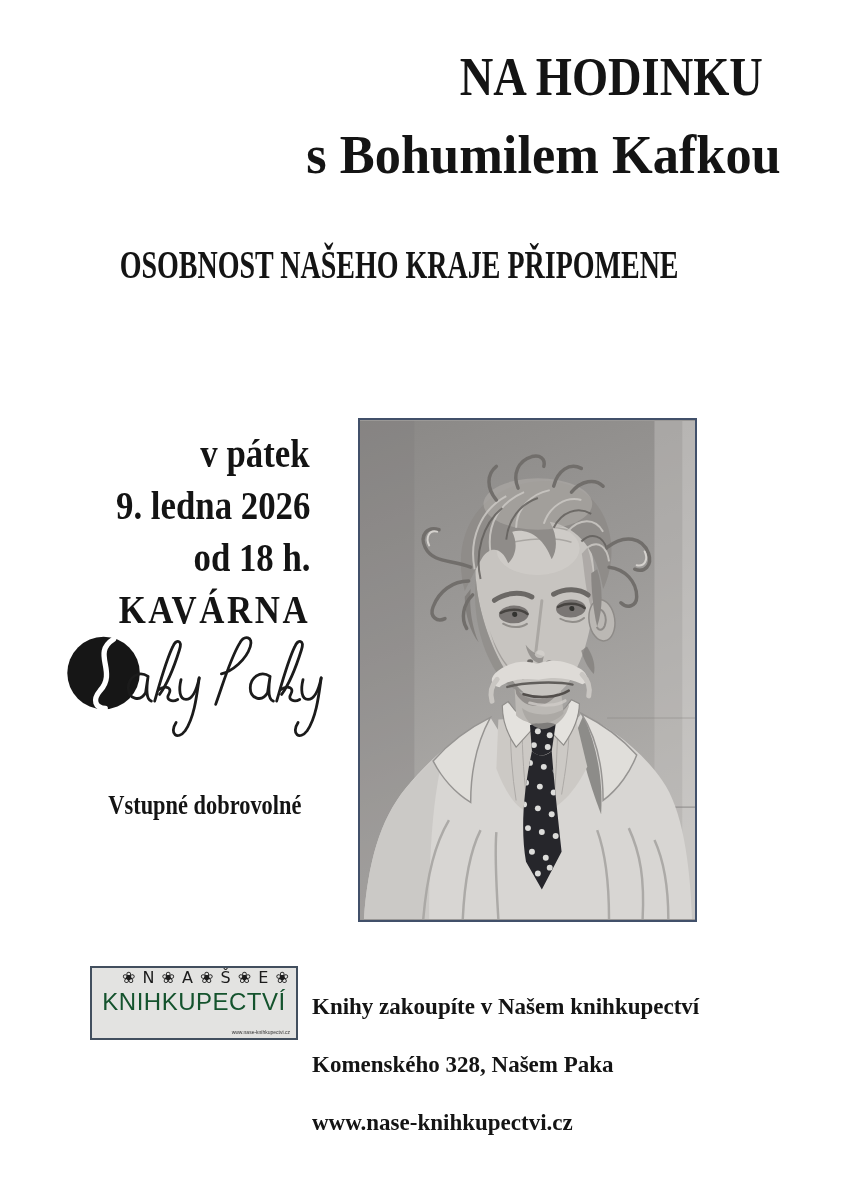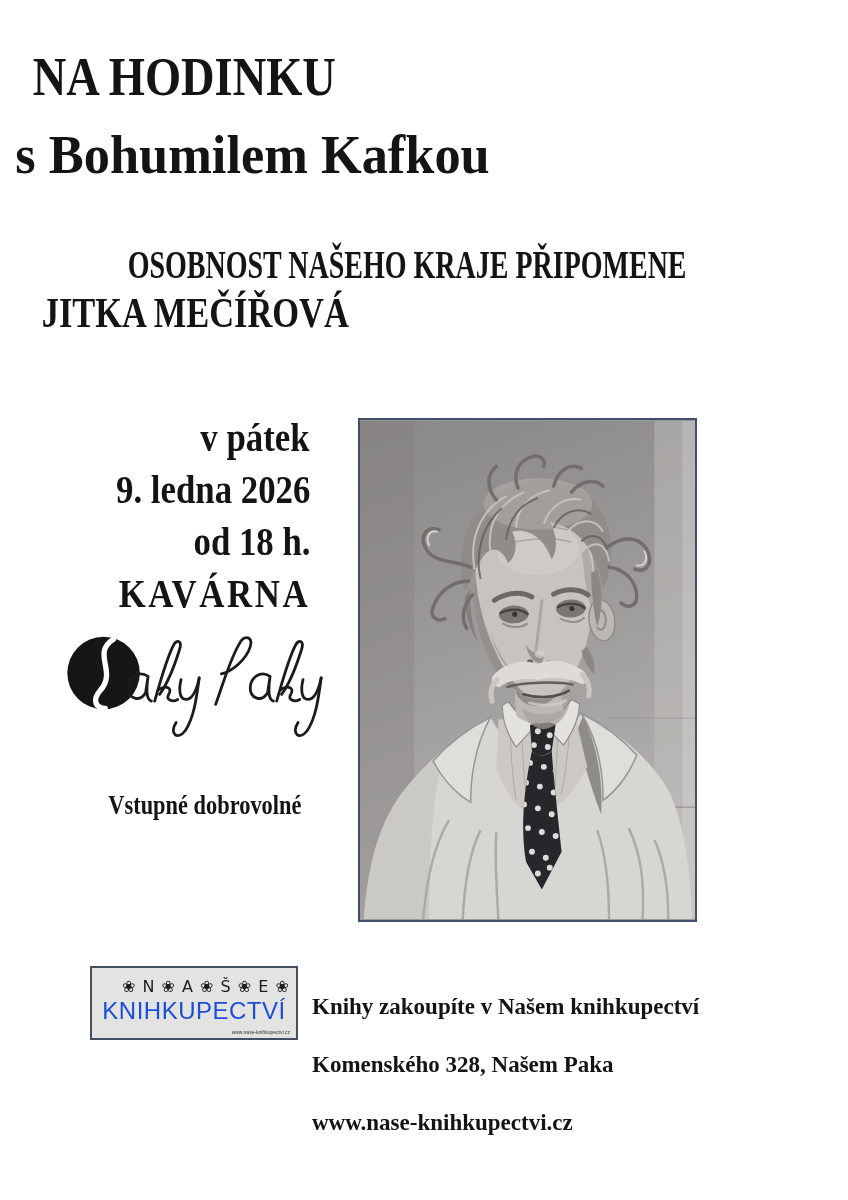--- a/index.html
+++ b/index.html
@@ -1,72 +1,71 @@
 <!DOCTYPE html>
 <html><head>
 <meta charset="utf-8">
 <style>
   html,body { margin:0; padding:0; background:#ffffff; }
   .page {
     position:relative; width:848px; height:1200px; background:#ffffff;
     font-family:"Liberation Serif", serif; color:#141414; overflow:hidden;
   }
   
-  .cline { position:absolute; left:8px; width:788px; text-align:left; font-weight:700; white-space:nowrap; }
+  .cline { position:absolute; left:0; width:788px; text-align:right; font-weight:700; white-space:nowrap; }
   .cline > span { display:inline-block; transform:scaleX(var(--sx,1)); transform-origin:50% 50%; white-space:nowrap; }
   .t1 { top:46px;  font-size:54px; line-height:62px; }
   .t2 { top:124px; font-size:54px; line-height:62px; }
   .s1 { top:242px; font-size:40px; line-height:46px; }
   .s2 { top:288px; font-size:42px; line-height:50px; }
 
   
-  .dateblock { position:absolute; left:60px; top:412px; width:250px; font-weight:700; font-size:40px; }
+  .dateblock { position:absolute; left:60px; top:428px; width:250px; font-weight:700; font-size:40px; }
   .dateblock .rline { line-height:52px; }
   .resblock  { position:absolute; left:60px; top:786px; width:240px; font-weight:700; font-size:28px; }
   .resblock .rline { line-height:37px; }
   .rline { text-align:right; white-space:nowrap; }
   .rline > span { display:inline-block; transform:scaleX(var(--sx,1)); transform-origin:100% 50%; white-space:nowrap; }
   .venue > span { letter-spacing:3px; }
 
   .saky { position:absolute; left:64px; top:630px; width:272px; height:124px; }
 
   .photo {
     position:absolute; left:358px; top:418px; width:335px; height:500px;
     border:2px solid #41506a; background:#9b9997;
   }
   .photo svg { display:block; width:335px; height:500px; }
 
   .logobox {
     position:absolute; left:90px; top:966px; width:208px; height:74px;
     border:2px solid #424f5e; background:#e3e3e1; text-align:center; box-sizing:border-box;
   }
   .logobox .l1 {
-    margin-top:9px; font-family:"DejaVu Sans","Liberation Sans",sans-serif;
+    font-family:"DejaVu Sans","Liberation Sans",sans-serif;
     font-size:16px; letter-spacing:1px; color:#1c1c1c; white-space:nowrap;padding-left:24px;
   }
   .logobox .l2 {
     margin-top:1px; font-family:"Liberation Sans",sans-serif;
-    font-size:24px; letter-spacing:0.5px; color:#1d4ed8; white-space:nowrap;
+    font-size:24px; letter-spacing:0.5px; color:#14532d; white-space:nowrap;
   }
   .logobox .tiny {
     position:absolute; right:6px; bottom:3px; font-family:"Liberation Sans",sans-serif;
     font-size:5px; color:#333; letter-spacing:0;
   }
   .infoblock { position:absolute; left:312px; top:962px; font-weight:700; font-size:23px; line-height:26px; }
   .infoblock div { white-space:nowrap;margin-top:32px; }
 </style>
 </head>
 <body>
 
 <div class="page">
 
   <div class="cline t1"><span style="--sx:.86">NA HODINKU</span></div>
   <div class="cline t2"><span style="--sx:.97">s Bohumilem Kafkou</span></div>
   <div class="cline s1"><span style="--sx:.70">OSOBNOST NAŠEHO KRAJE PŘIPOMENE</span></div>
-  <div class="cline s2"><span style="--sx:.82">JITKA MEČÍŘOVÁ</span></div>
 
   <div class="dateblock">
     <div class="rline"><span style="--sx:.87">v pátek</span></div>
     <div class="rline"><span style="--sx:.87">9. ledna 2026</span></div>
     <div class="rline"><span style="--sx:.87">od 18 h.</span></div>
     <div class="rline venue"><span style="--sx:.87">KAVÁRNA</span></div>
   </div>
 
   <svg class="saky" viewBox="0 0 330 150" role="img" aria-label="Saky Paky">
     <g>

